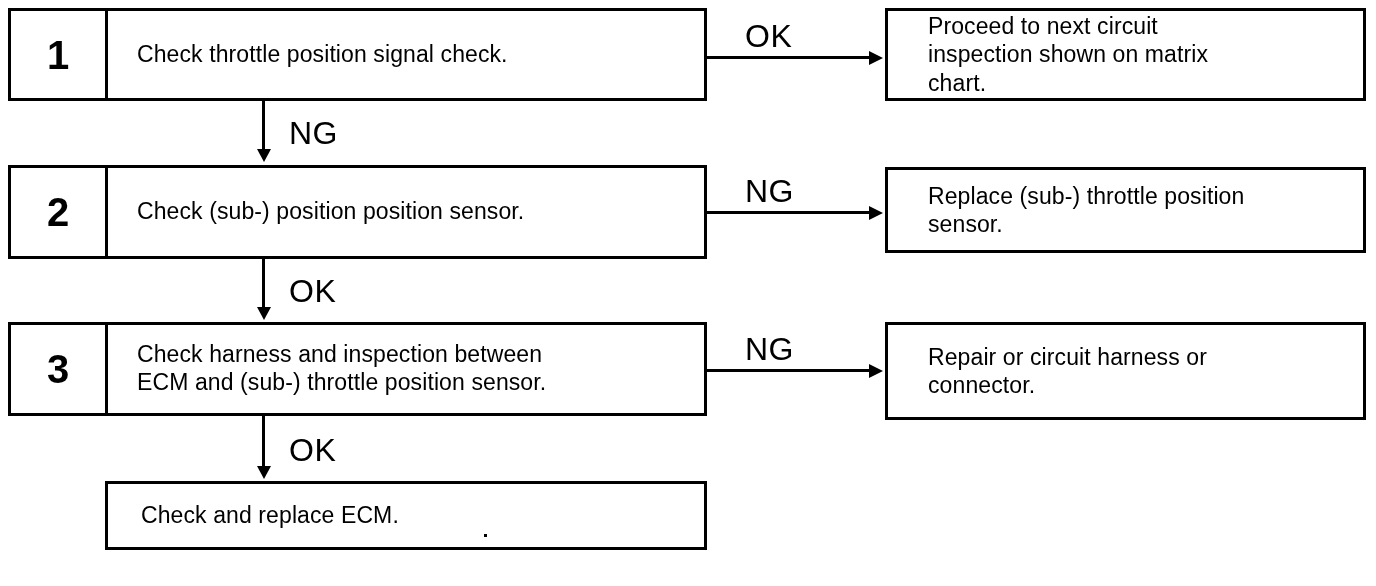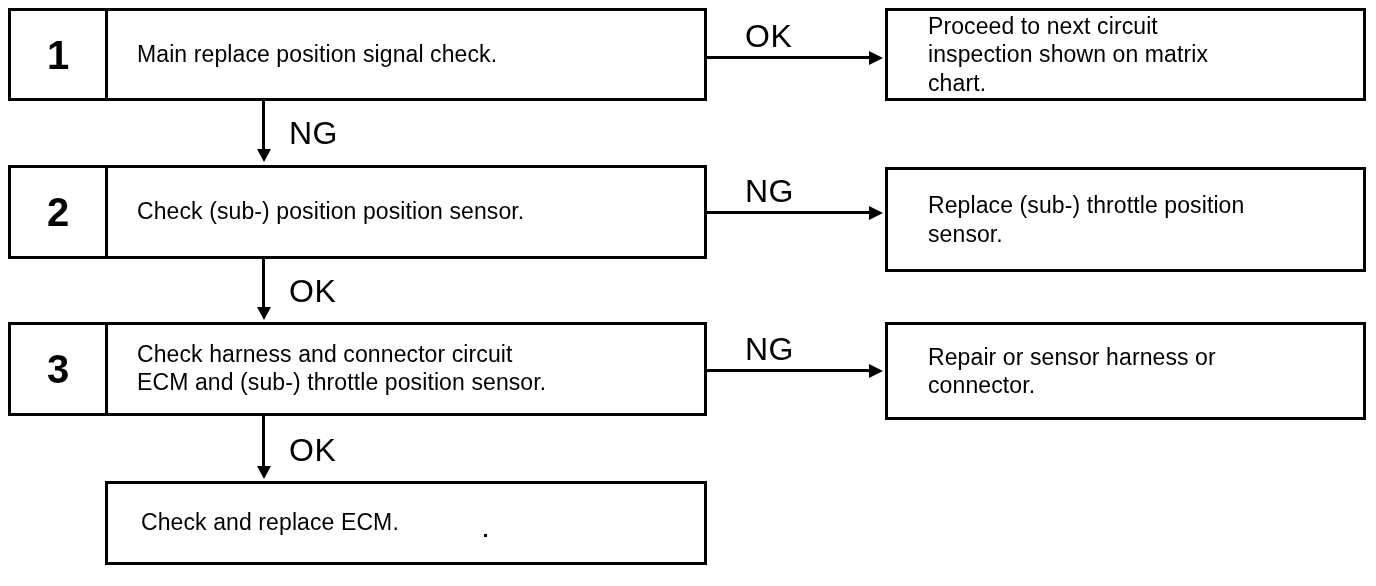--- a/index.html
+++ b/index.html
@@ -94,21 +94,21 @@
   }
 </style>
 </head>
 <body>
 
 <div id="canvas">
 
   <div class="box step" style="left:8px;top:8px;width:699px;height:93px;">
     <div class="num-cell">1</div>
     <div class="body-cell">
-      <span class="txt">Main replace position signal check.</span>
+      <span class="txt">Check throttle position signal check.</span>
     </div>
   </div>
 
   <div class="hline" style="left:707px;top:56px;width:164px;"></div>
   <div class="arrow-right" style="left:869px;top:51px;"></div>
   <div class="conn-label" style="left:745px;top:20px;">OK</div>
 
   <div class="box right" style="left:885px;top:8px;width:481px;height:93px;">
     <div class="body-cell">
       <span class="txt">Proceed to next circuit
@@ -125,55 +125,55 @@
     <div class="num-cell">2</div>
     <div class="body-cell">
       <span class="txt">Check (sub-) position position sensor.</span>
     </div>
   </div>
 
   <div class="hline" style="left:707px;top:211px;width:164px;"></div>
   <div class="arrow-right" style="left:869px;top:206px;"></div>
   <div class="conn-label" style="left:745px;top:175px;">NG</div>
 
-  <div class="box right" style="left:885px;top:167px;width:481px;height:105px;">
+  <div class="box right" style="left:885px;top:167px;width:481px;height:86px;">
     <div class="body-cell">
       <span class="txt">Replace (sub-) throttle position
 sensor.</span>
     </div>
   </div>
 
   <div class="vline" style="left:262px;top:259px;width:3px;height:50px;"></div>
   <div class="arrow-down" style="left:257px;top:307px;"></div>
   <div class="conn-label" style="left:289px;top:275px;">OK</div>
 
   <div class="box step" style="left:8px;top:322px;width:699px;height:94px;">
     <div class="num-cell">3</div>
     <div class="body-cell">
-      <span class="txt">Check harness and connector circuit
+      <span class="txt">Check harness and inspection between
 ECM and (sub-) throttle position sensor.</span>
     </div>
   </div>
 
   <div class="hline" style="left:707px;top:369px;width:164px;"></div>
   <div class="arrow-right" style="left:869px;top:364px;"></div>
   <div class="conn-label" style="left:745px;top:333px;">NG</div>
 
   <div class="box right" style="left:885px;top:322px;width:481px;height:98px;">
     <div class="body-cell">
-      <span class="txt">Repair or sensor harness or
+      <span class="txt">Repair or circuit harness or
 connector.</span>
     </div>
   </div>
 
   <div class="vline" style="left:262px;top:416px;width:3px;height:52px;"></div>
   <div class="arrow-down" style="left:257px;top:466px;"></div>
   <div class="conn-label" style="left:289px;top:434px;">OK</div>
 
-  <div class="box terminal" style="left:105px;top:481px;width:602px;height:84px;">
+  <div class="box terminal" style="left:105px;top:481px;width:602px;height:69px;">
     <div class="body-cell">
       <span class="txt">Check and replace ECM.</span>
     </div>
   </div>
 
   <div class="stray-dot" style="left:484px;top:534px;"></div>
 
 </div>
 
 </body></html>

